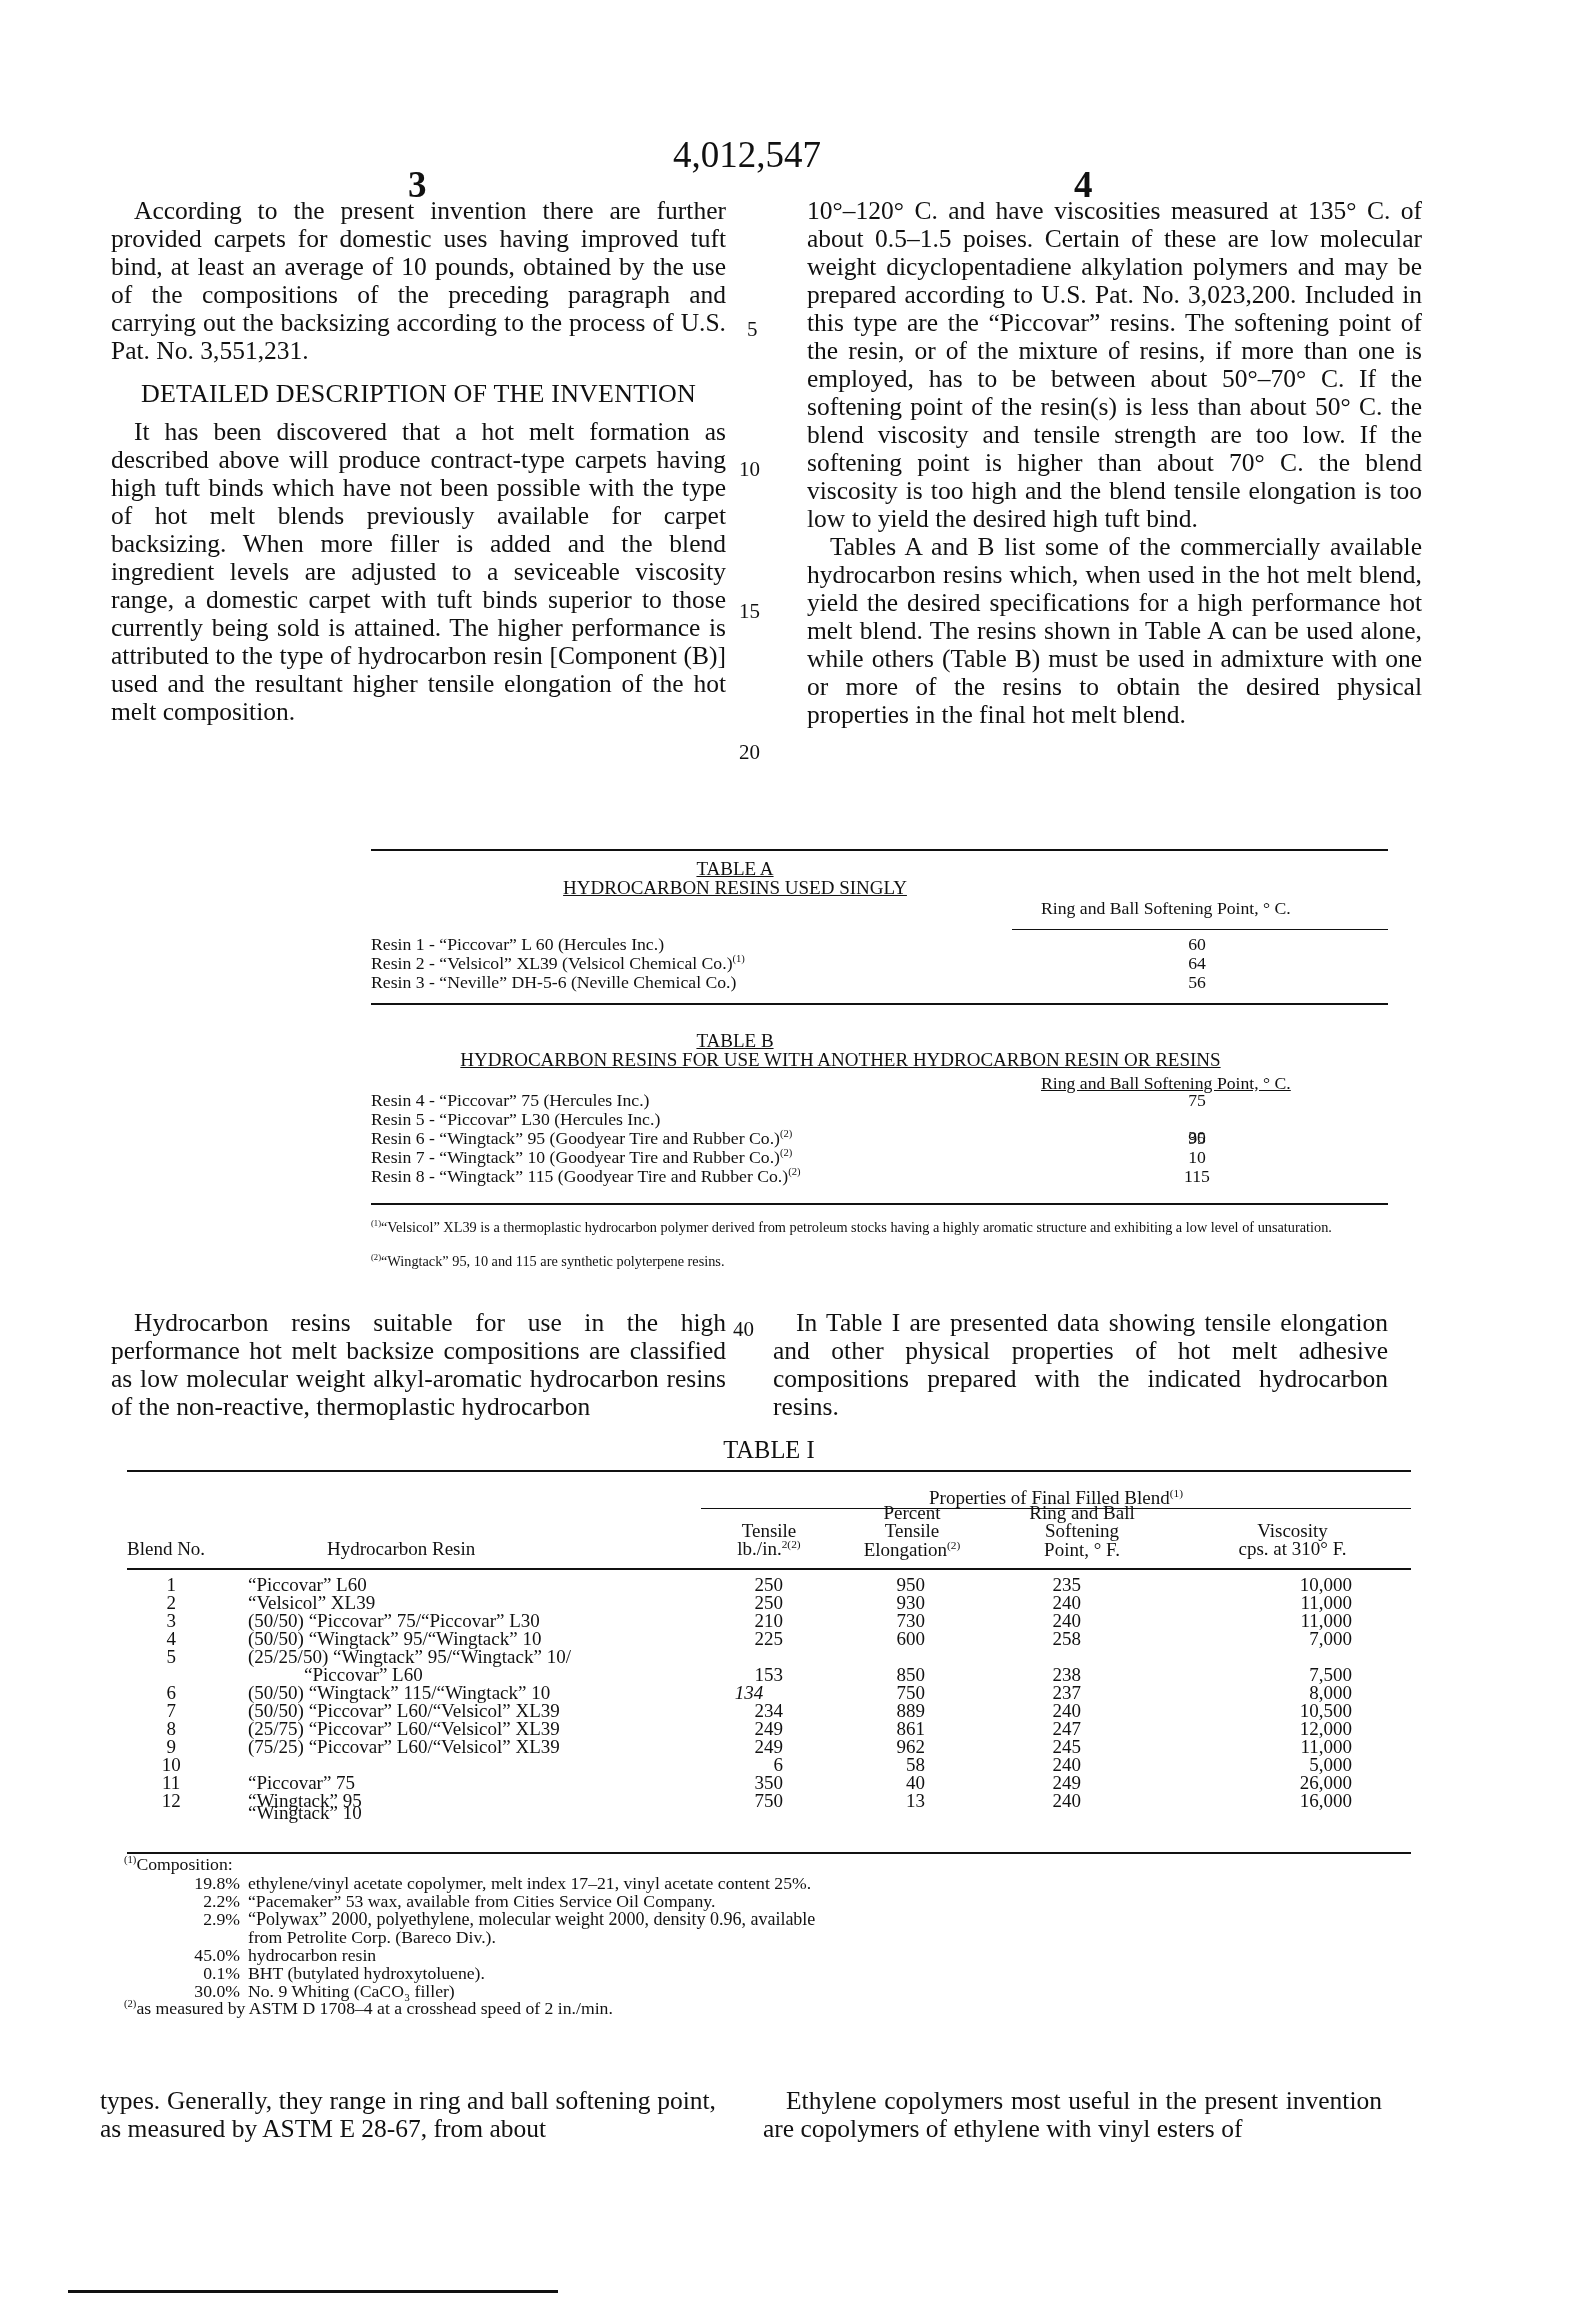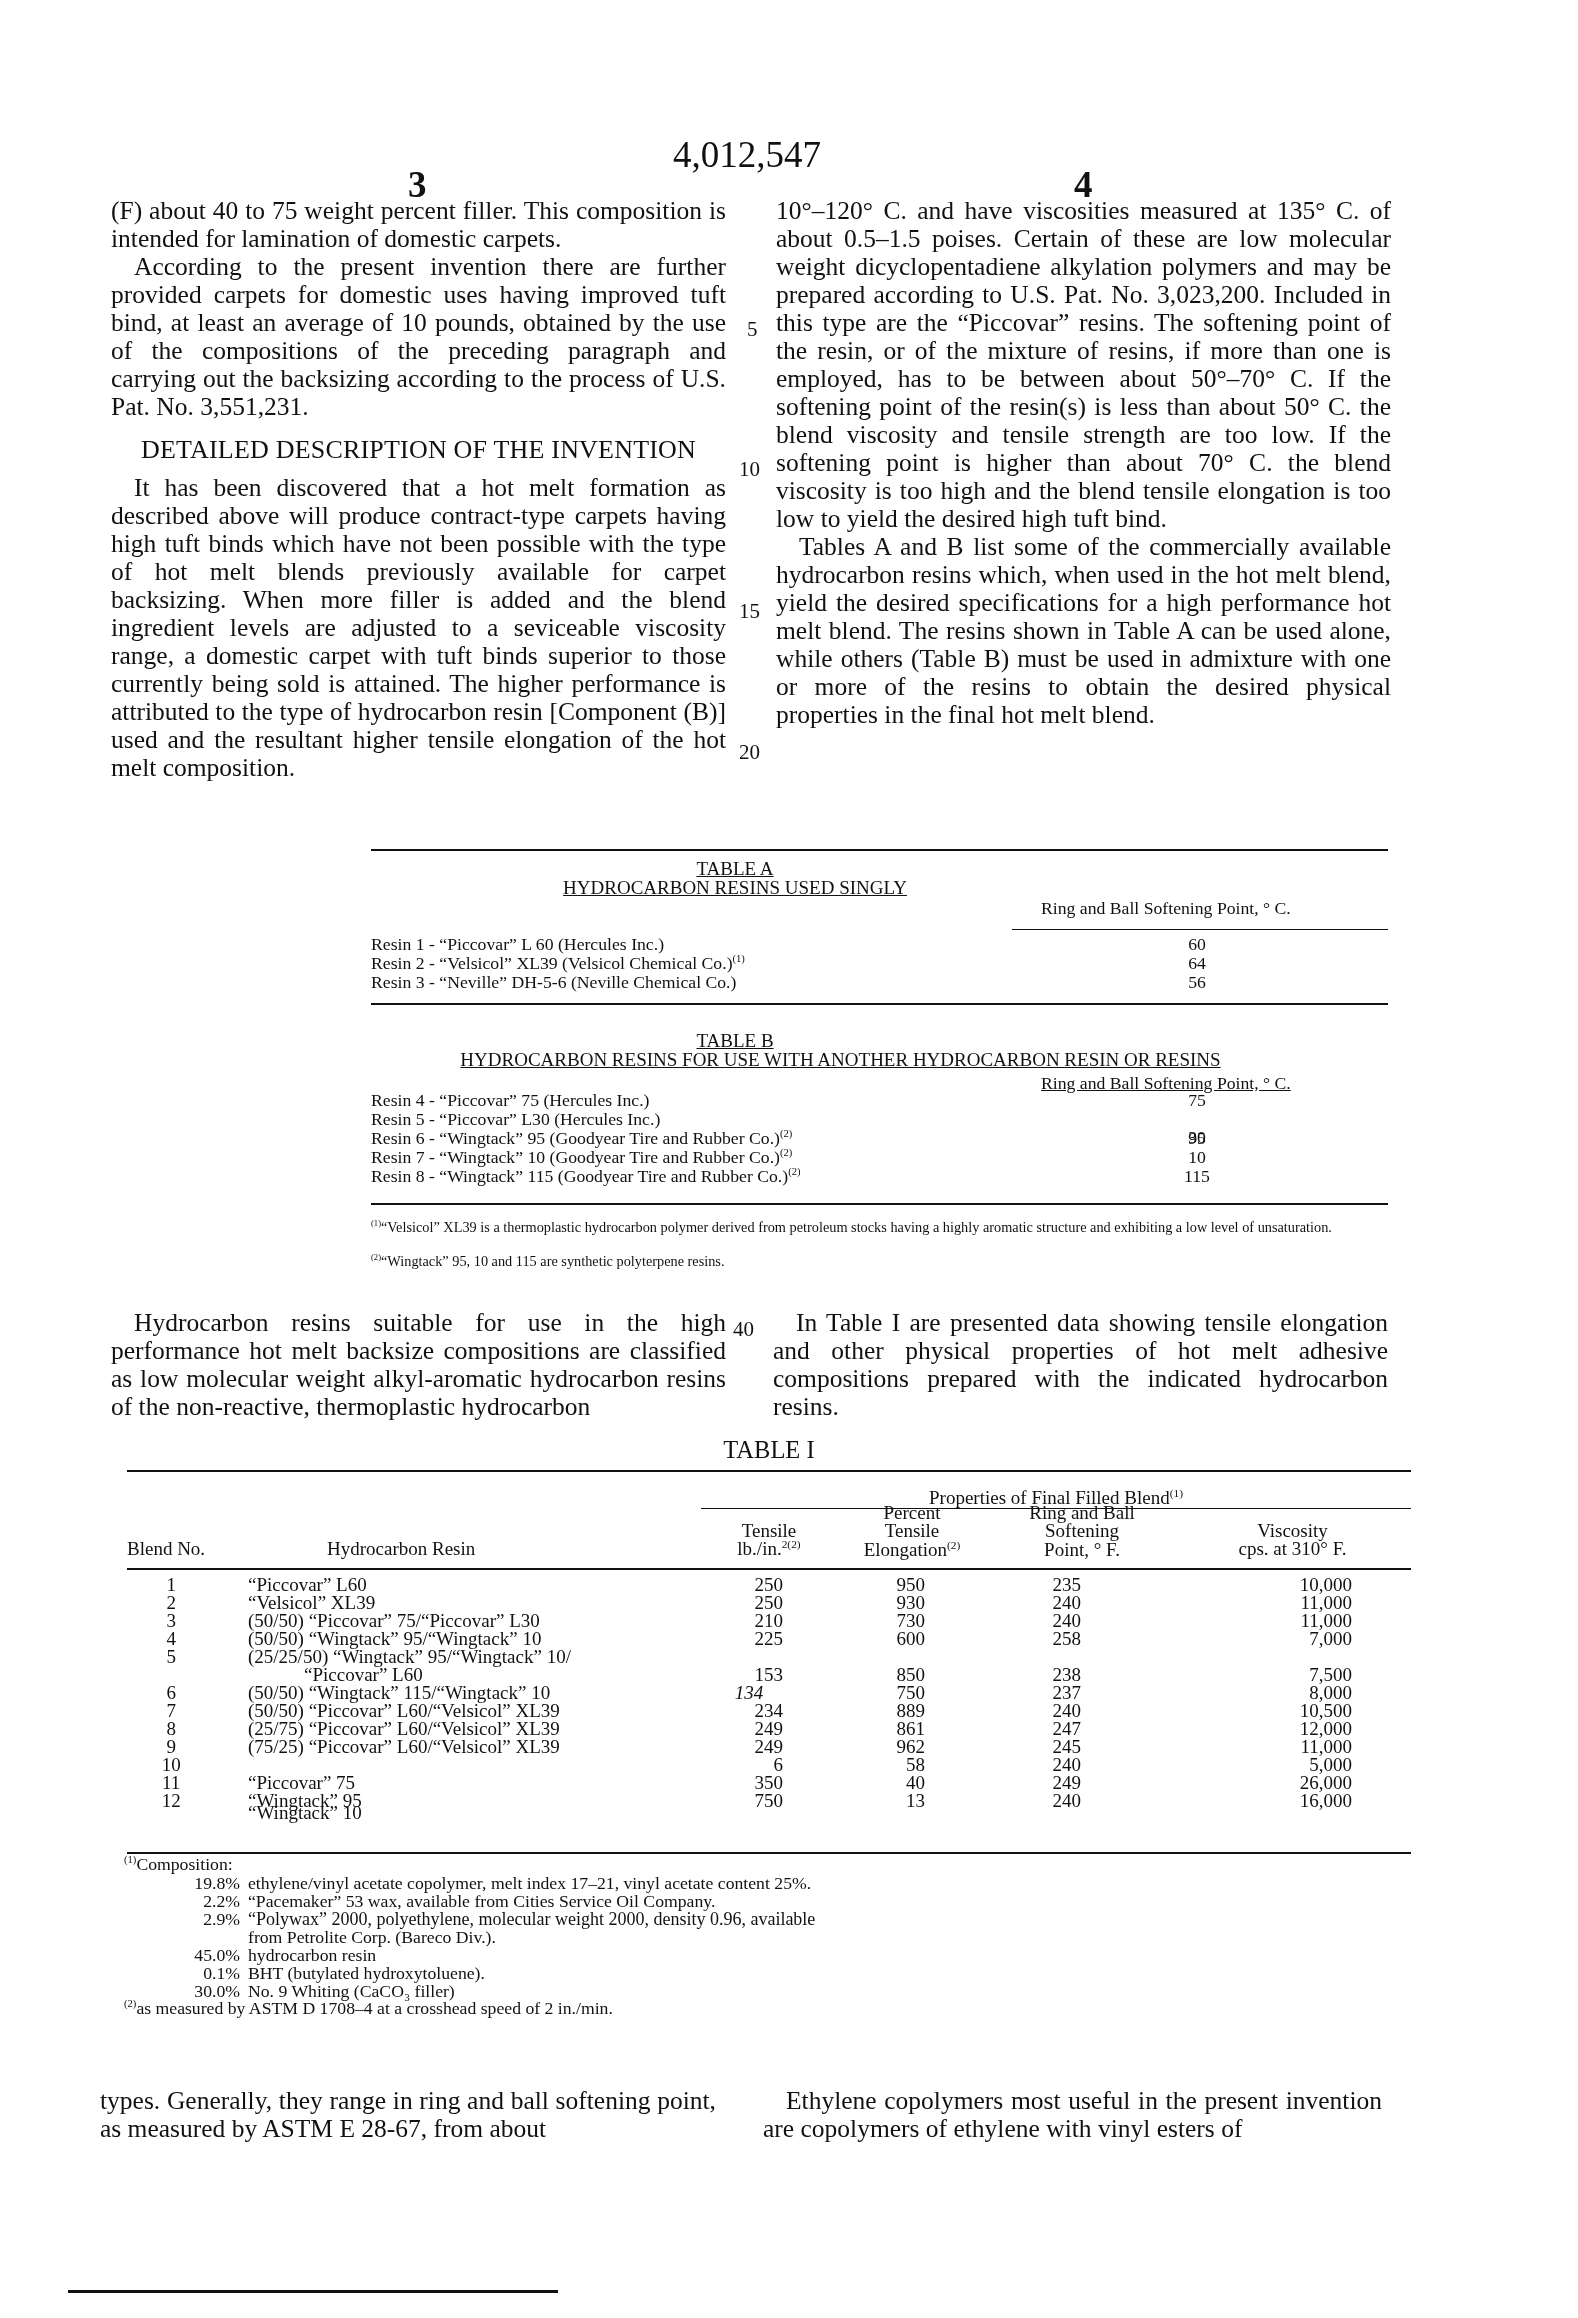--- a/index.html
+++ b/index.html
@@ -27,33 +27,32 @@
   .hcell { position:absolute; text-align:center; font-size:19px; line-height:18.4px; }
 </style>
 </head>
 <body>
 
 <div class="abs patno">4,012,547</div>
 <div class="abs pgnum" style="left:408px;">3</div>
 <div class="abs pgnum" style="left:1074px;">4</div>
 
 <div class="col" style="left:111px; top:197px; width:615px;">
-  <p class="last">(F) about 40 to 75 weight percent filler. This composition is intended for lamination of domestic carpets.</p>
   <p class="ind last">According to the present invention there are further provided carpets for domestic uses having improved tuft bind, at least an average of 10 pounds, obtained by the use of the compositions of the preceding paragraph and carrying out the backsizing according to the process of U.S. Pat. No. 3,551,231.</p>
   <div class="heading">DETAILED DESCRIPTION OF THE INVENTION</div>
   <p class="ind last">It has been discovered that a hot melt formation as described above will produce contract-type carpets having high tuft binds which have not been possible with the type of hot melt blends previously available for carpet backsizing. When more filler is added and the blend ingredient levels are adjusted to a seviceable viscosity range, a domestic carpet with tuft binds superior to those currently being sold is attained. The higher performance is attributed to the type of hydrocarbon resin [Component (B)] used and the resultant higher tensile elongation of the hot melt composition.</p>
 </div>
 
 <div class="lnum" style="left:747px; top:317px;">5</div>
 <div class="lnum" style="left:739px; top:457px;">10</div>
 <div class="lnum" style="left:739px; top:599px;">15</div>
 <div class="lnum" style="left:739px; top:740px;">20</div>
 <div class="lnum" style="left:733px; top:1317px;">40</div>
 
-<div class="col" style="left:776px; top:197px; width:615px;">
+<div class="col" style="left:807px; top:197px; width:615px;">
   <p class="last">10°–120° C. and have viscosities measured at 135° C. of about 0.5–1.5 poises. Certain of these are low molecular weight dicyclopentadiene alkylation polymers and may be prepared according to U.S. Pat. No. 3,023,200. Included in this type are the “Piccovar” resins. The softening point of the resin, or of the mixture of resins, if more than one is employed, has to be between about 50°–70° C. If the softening point of the resin(s) is less than about 50° C. the blend viscosity and tensile strength are too low. If the softening point is higher than about 70° C. the blend viscosity is too high and the blend tensile elongation is too low to yield the desired high tuft bind.</p>
   <p class="ind last">Tables A and B list some of the commercially available hydrocarbon resins which, when used in the hot melt blend, yield the desired specifications for a high performance hot melt blend. The resins shown in Table A can be used alone, while others (Table B) must be used in admixture with one or more of the resins to obtain the desired physical properties in the final hot melt blend.</p>
 </div>
 
 <div class="rule" style="left:371px; top:849px; width:1017px;"></div>
 <div class="tcap" style="left:371px; width:728px; top:859px;"><span class="u">TABLE A</span></div>
 <div class="tcap" style="left:371px; width:728px; top:878px;"><span class="u">HYDROCARBON RESINS USED SINGLY</span></div>
 <div class="tbl" style="left:1041px; top:899px; white-space:nowrap;">Ring and Ball Softening Point, ° C.</div>
 <div class="rule thin" style="left:1012px; top:929px; width:376px;"></div>
 <div class="tbl" style="left:371px; top:935px; width:1017px; height:61px;">

